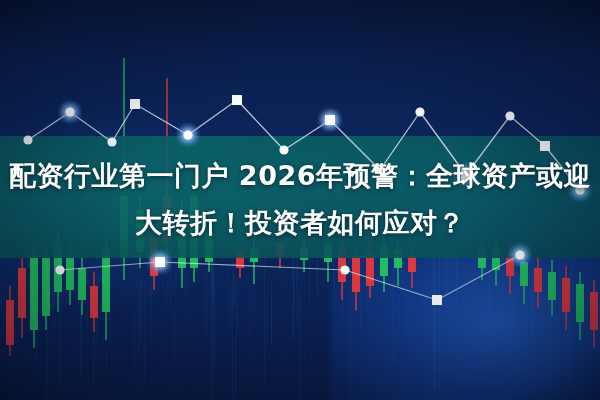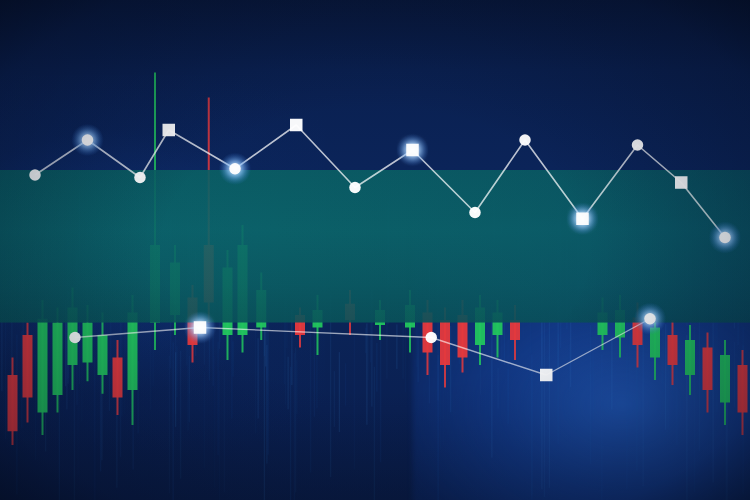--- a/index.html
+++ b/index.html
@@ -443,14 +443,18 @@
       <circle cx="160" cy="262" r="13" fill="url(#node-glow)"></circle>
       <rect x="155" y="257" width="10" height="10" fill="#ffffff" opacity="0.97" filter="url(#glow-soft)"></rect>
       <circle cx="345" cy="270" r="4.6" fill="#ffffff" opacity="0.97" filter="null"></circle>
       <rect x="432" y="295" width="10" height="10" fill="#ffffff" opacity="0.97" filter="null"></rect>
       <circle cx="520" cy="255" r="13" fill="url(#node-glow)"></circle>
       <circle cx="520" cy="255" r="4.6" fill="#ffffff" opacity="0.97" filter="url(#glow-soft)"></circle>
     </svg>
 
   <div class="bg-vignette"></div>
 
+  <div class="headline">
+    <span class="line">配资行业第一门户 2026年预警：全球资产或迎</span>
+    <span class="line">大转折！投资者如何应对？</span>
+  </div>
 
 </div>
 
 </body></html>

